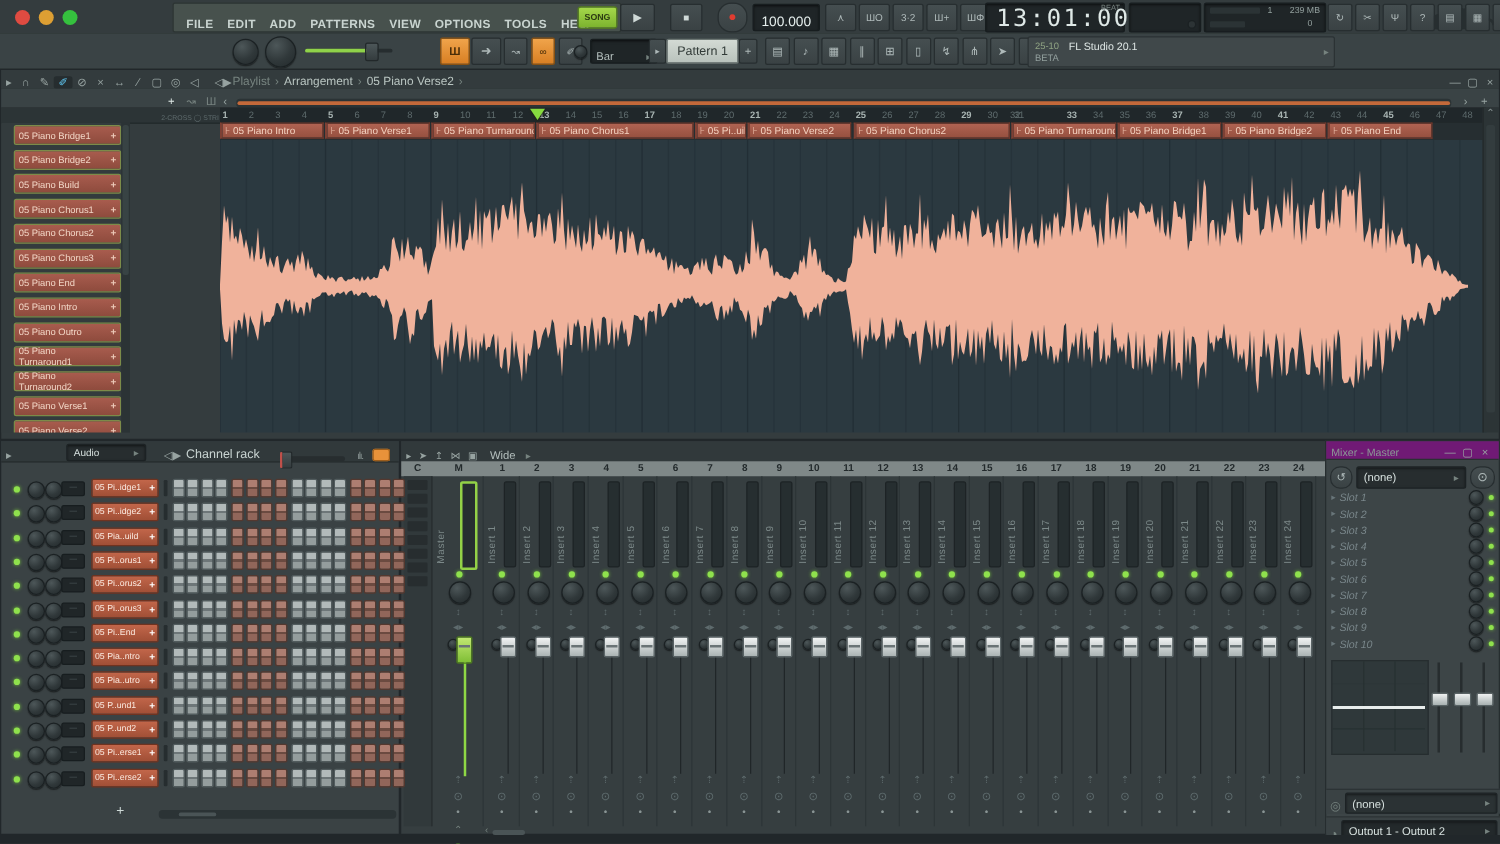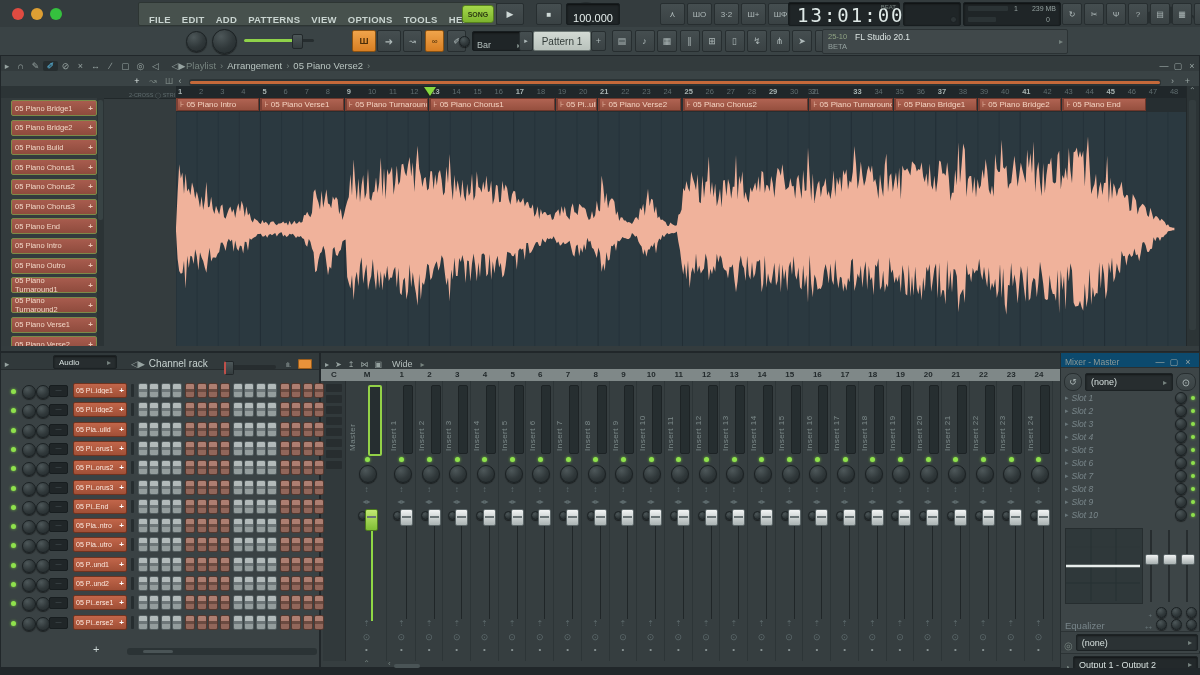--- a/index.html
+++ b/index.html
@@ -131,21 +131,21 @@
     <div class="tbtn abs" style="left:496px;top:3px;width:26px;height:20px;font-size:9px">
         <span style="color:#cfd9d7">▶</span>
       </div>
     <div class="tbtn abs" style="left:536px;top:3px;width:24px;height:20px;font-size:8px">
         <span style="color:#cfd9d7">■</span>
       </div>
     <div class="tbtn abs" style="left:574px;top:2px;width:22px;height:22px;border-radius:11px;font-size:11px">
         <span style="color:#e03c30">●</span>
       </div>
 
-    <div class="inset abs flex" style="left:566px;top:3px;width:52px;height:20px;justify-content:center">
+    <div class="inset abs flex" style="left:602px;top:3px;width:52px;height:20px;justify-content:center">
       <span style="font-size:11px;color:#e6efed">100.000</span>
     </div>
 
     <div class="abs flex" style="left:660px;top:3px;gap:2px" id="iconsA">
         <div class="tbtn" style="width:23px;height:20px;font-size:8px">⋏</div>
         <div class="tbtn" style="width:23px;height:20px;font-size:8px">ШΟ</div>
         <div class="tbtn" style="width:23px;height:20px;font-size:8px">3·2</div>
         <div class="tbtn" style="width:23px;height:20px;font-size:8px">Ш+</div>
         <div class="tbtn" style="width:23px;height:20px;font-size:8px">ШΦ</div>
       </div>
@@ -946,21 +946,21 @@
     <span class="mx-ic" style="top:284px;color:#485456">▴</span>
   </div>
       </div>
     <div class="abs flex" style="left:67px;top:306px;gap:3px">
       <span style="font-size:8px;color:#76837f">‹</span>
       <span style="width:26px;height:4px;background:#4a5456;border-radius:2px"></span>
     </div>
   </div>
 
   <div class="rpanel">
-    <div class="flex" style="height:14px;padding:0 4px;background:#0c4a6e;border-bottom:1px solid #2a3133">
+    <div class="flex" style="height:14px;padding:0 4px;background:#701a75;border-bottom:1px solid #2a3133">
       <span style="font-size:8.5px;color:#8b9896">Mixer - Master</span>
       <span style="margin-left:auto" class="flex" id="rpWinBtns">
           <span class="winbtn">—</span>
           <span class="winbtn">▢</span>
           <span class="winbtn">×</span>
         </span>
     </div>
     <div class="flex" style="height:23px;padding:0 3px;gap:3px">
       <span class="tbtn" style="width:16px;height:16px;border-radius:8px;font-size:9px">
           <span>↺</span>
@@ -1053,37 +1053,20 @@
         <div style="position:absolute;left:18px;top:0;width:12px;height:72px">
   <div style="position:absolute;left:5px;top:0;width:2px;height:72px;background:#272d2f"></div>
   <div style="position:absolute;left:0;top:24px;width:12px;height:9px;background:linear-gradient(#f0f2f2,#a8b1b1);border:1px solid #596365;border-radius:2px"></div>
 </div>
         <div style="position:absolute;left:36px;top:0;width:12px;height:72px">
   <div style="position:absolute;left:5px;top:0;width:2px;height:72px;background:#272d2f"></div>
   <div style="position:absolute;left:0;top:24px;width:12px;height:9px;background:linear-gradient(#f0f2f2,#a8b1b1);border:1px solid #596365;border-radius:2px"></div>
 </div>
       </div>
 
-    <div class="abs flex" style="left:4px;top:253px;width:132px">
-      <span style="font-size:9.5px;color:#78858a">Equalizer</span>
-      <span id="eqKnobs" style="margin-left:auto">
-          <span class="flex" style="gap:4px;justify-content:flex-end;margin:1px 0">
-            <span style="font-size:6px;color:#69767a">+</span>
-            <span class="knob" style="width:9px;height:9px"></span>
-            <span class="knob" style="width:9px;height:9px"></span>
-            <span class="knob" style="width:9px;height:9px"></span>
-          </span>
-          <span class="flex" style="gap:4px;justify-content:flex-end;margin:1px 0">
-            <span style="font-size:6px;color:#69767a">++</span>
-            <span class="knob" style="width:9px;height:9px"></span>
-            <span class="knob" style="width:9px;height:9px"></span>
-            <span class="knob" style="width:9px;height:9px"></span>
-          </span>
-        </span>
-    </div>
 
     <div class="flex abs" style="left:0;top:278px;width:140px;height:20px;background:#3a4244;border-top:1px solid #2c3335;padding:0 3px;box-sizing:border-box;gap:3px">
       <span style="font-size:10px;color:#76837f">◎</span>
       <div class="rp-drop" style="flex:1;height:15px;background:#2b3234">
         <span>(none)</span>
         <span class="arr">▸</span>
       </div>
     </div>
     <div class="flex abs" style="left:0;top:300px;width:140px;height:20px;background:#3a4244;border-top:1px solid #2c3335;padding:0 3px;box-sizing:border-box;gap:3px">
       <span style="font-size:10px;color:#76837f">◑</span>

